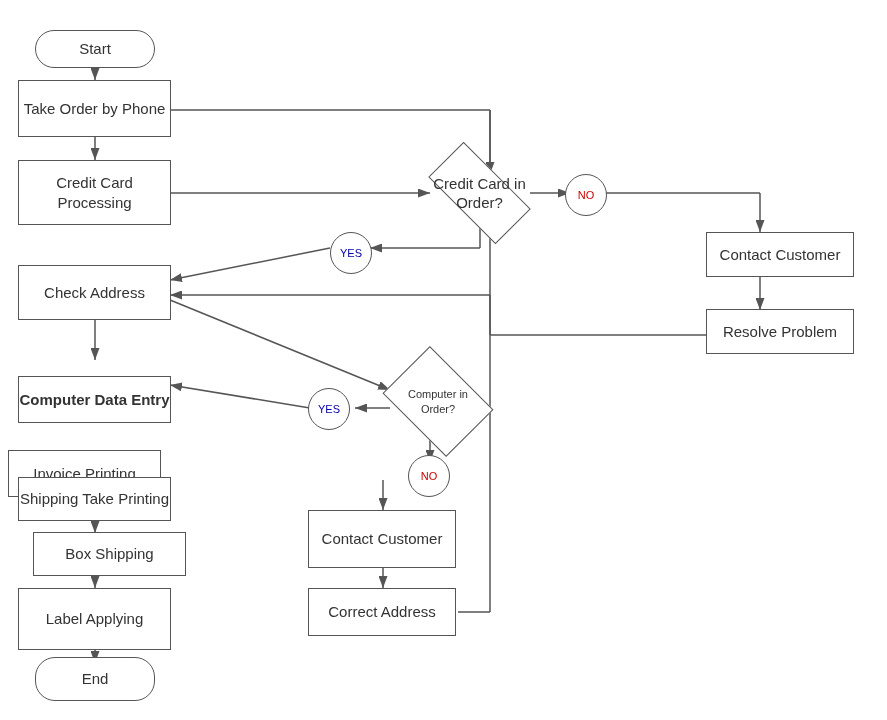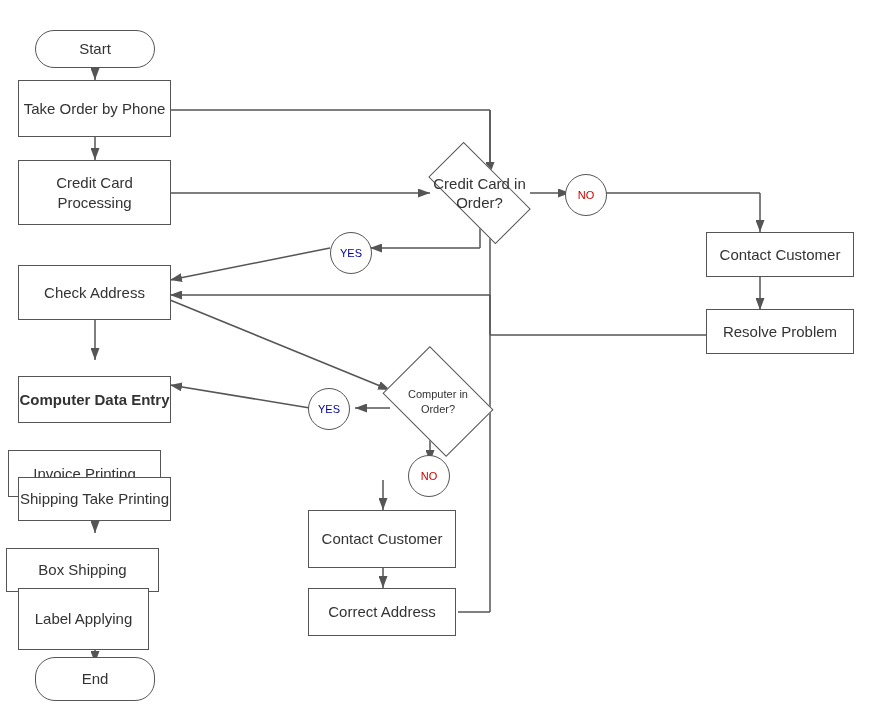--- a/index.html
+++ b/index.html
@@ -190,25 +190,25 @@
   </div>
 
   <div class="shape rectangle" style="left:8px; top:418px; width:153px; height:47px;margin-top:32px;">
     <span class="label-text">Invoice Printing</span>
   </div>
 
   <div class="shape rectangle" style="left:18px; top:477px; width:153px; height:44px;">
     <span class="label-text">Shipping Take Printing</span>
   </div>
 
-  <div class="shape rectangle" style="left:6px; top:532px; width:153px; height:44px;margin-top:16px;">
+  <div class="shape rectangle" style="left:33px; top:532px; width:153px; height:44px;">
     <span class="label-text">Box Shipping</span>
   </div>
 
-  <div class="shape rectangle" style="left:18px; top:588px; width:131px; height:62px;">
+  <div class="shape rectangle" style="left:18px; top:588px; width:153px; height:62px;">
     <span class="label-text">Label Applying</span>
   </div>
 
   <div class="shape rectangle" style="left:308px; top:510px; width:148px; height:58px;">
     <span class="label-text">Contact Customer</span>
   </div>
 
   <div class="shape rectangle" style="left:308px; top:588px; width:148px; height:48px;">
     <span class="label-text">Correct Address</span>
   </div>

